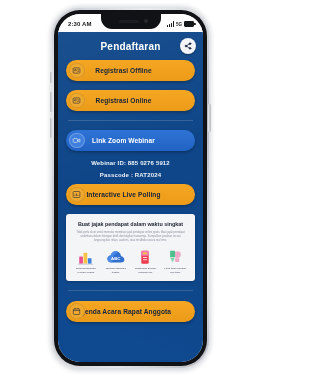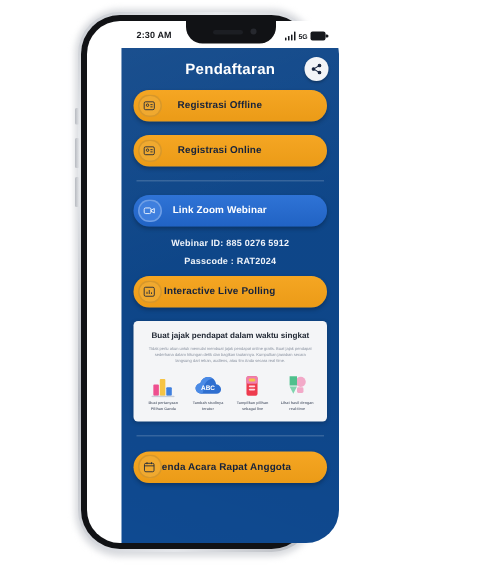--- a/index.html
+++ b/index.html
@@ -44,21 +44,20 @@
     border-radius: 26px;
     background: #111215;
   }
   .phone-screen {
     position: absolute;
     left: 58px; top: 14px;
     width: 145px; height: 348px;
     border-radius: 22px;
     background: #ffffff;
     overflow: hidden;
-    padding-left: 23px;
   }
 
   
   .btn-side {
     position: absolute;
     background: linear-gradient(90deg,#b7bac0,#e6e8eb);
     border-radius: 1px;
   }
   .btn-mute { left: 50px; top: 72px;  width: 3px; height: 11px; }
   .btn-volup { left: 50px; top: 92px;  width: 3px; height: 20px; }

